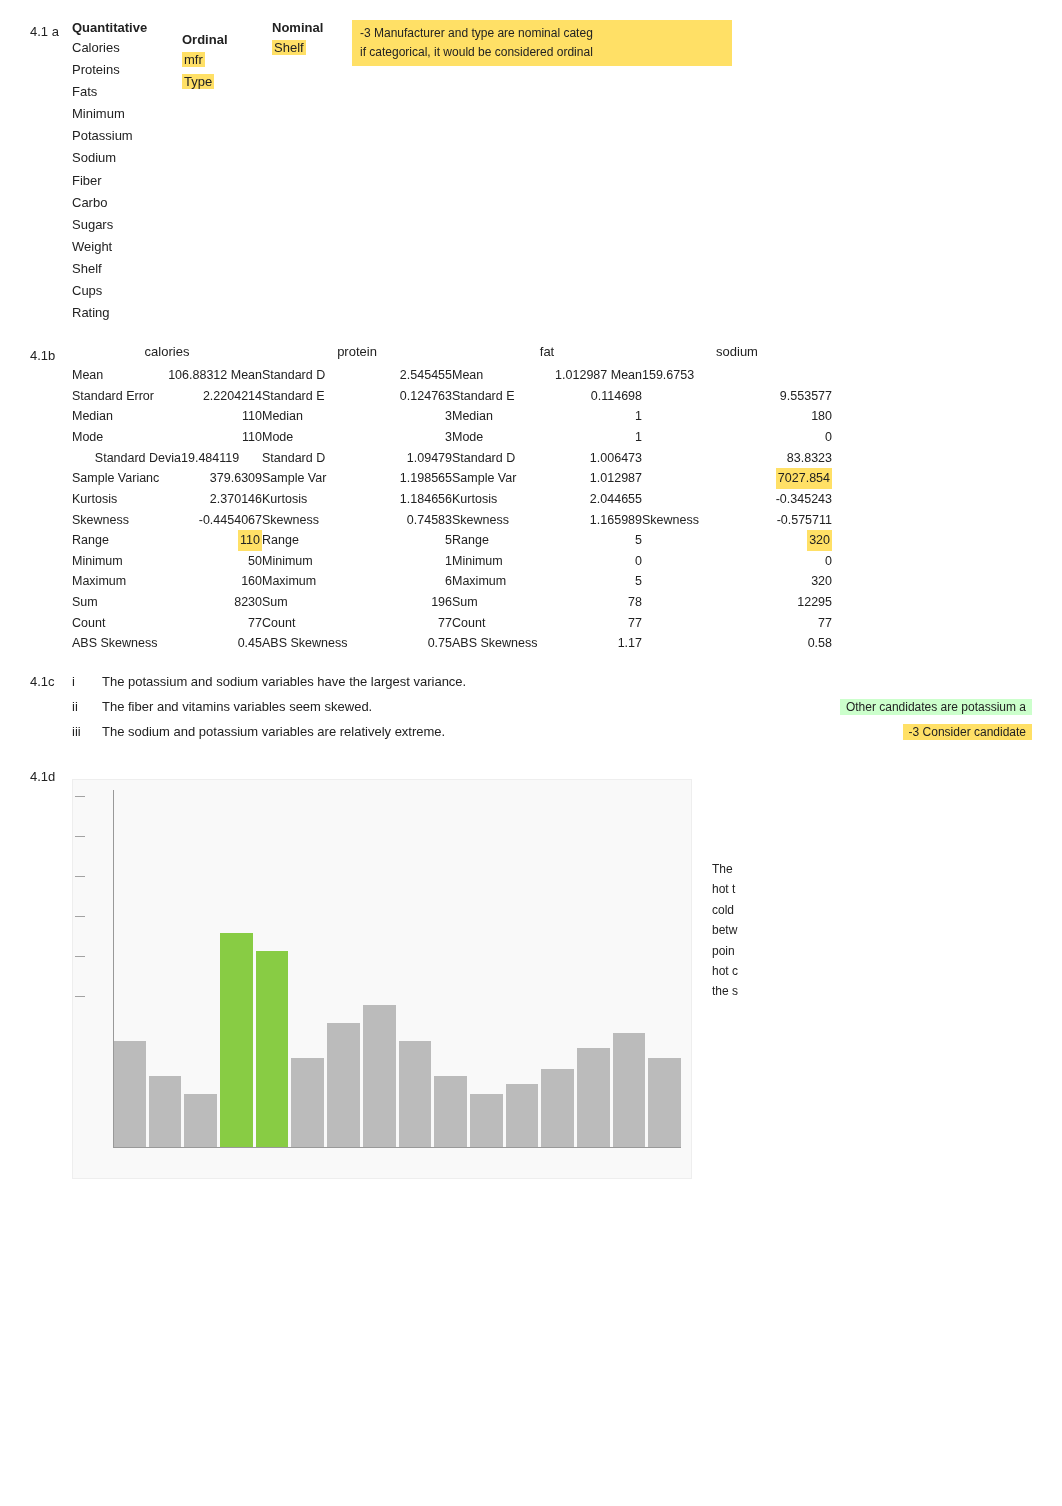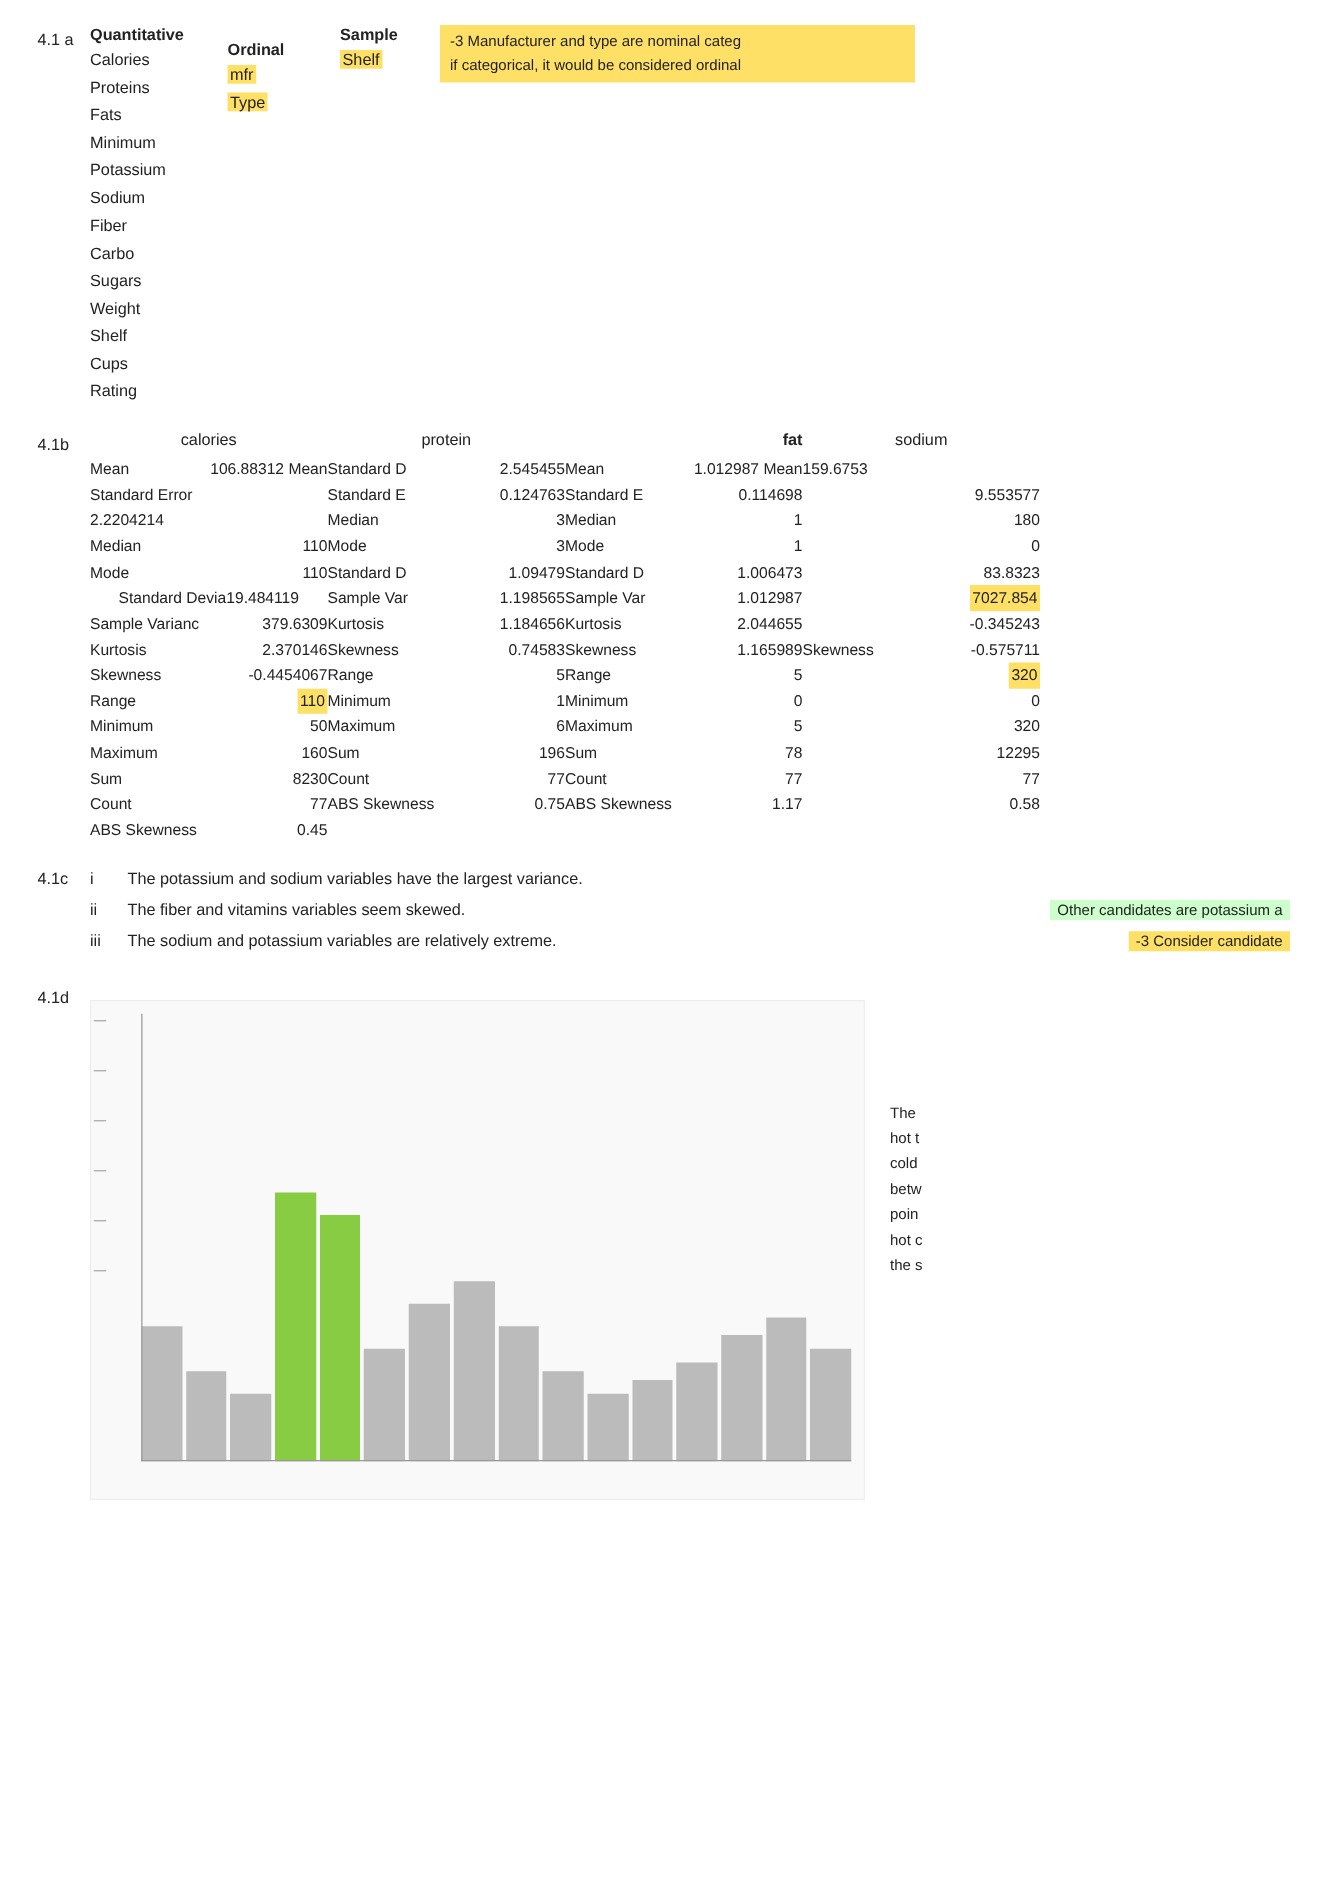--- a/index.html
+++ b/index.html
@@ -61,21 +61,21 @@
       </div>
     </div>
     <div class="col-ordinal">
       <div style="font-weight:bold;margin-bottom:2px;margin-top:12px;">Ordinal</div>
       <div class="var-list">
         <div><span class="highlight-yellow">mfr</span></div>
         <div><span class="highlight-yellow">Type</span></div>
       </div>
     </div>
     <div class="col-nominal">
-      <div style="font-weight:bold;margin-bottom:2px;">Sample</div>
+      <div style="font-weight:bold;margin-bottom:2px;">Nominal</div>
       <div class="var-list">
         <div><span class="highlight-yellow">Shelf</span></div>
       </div>
     </div>
     <div class="col-note">
       <div class="note-box">
         <div>-3  Manufacturer and type are nominal categ</div>
         <div>if categorical, it would be considered ordinal</div>
       </div>
     </div>
@@ -84,32 +84,32 @@
 
 <div class="section row-4b">
   <div class="col-label">
     <span>4.1b</span>
   </div>
   <div style="flex:1;">
 
     <div style="display:flex; gap:0; margin-bottom:6px;">
       <div style="width:190px; text-align:center;">calories</div>
       <div style="width:190px; text-align:center;">protein</div>
-      <div style="width:190px; text-align:right;font-weight:bold;">fat</div>
+      <div style="width:190px; text-align:center;">fat</div>
       <div style="width:190px; text-align:center;">sodium</div>
     </div>
 
     <div style="display:flex; gap:0;">
 
       <div style="width:190px; font-size:12.5px;">
         <div style="display:flex;justify-content:space-between;line-height:1.65;">
             <span>Mean</span>
             <span>106.88312 Mean</span>
           </div>
-        <div style="display:flex;justify-content:space-between;line-height:1.65;flex-direction:column;">
+        <div style="display:flex;justify-content:space-between;line-height:1.65;">
             <span>Standard Error</span>
             <span>2.2204214</span>
           </div>
         <div style="display:flex;justify-content:space-between;line-height:1.65;">
             <span>Median</span>
             <span>110</span>
           </div>
         <div style="display:flex;justify-content:space-between;line-height:1.65;">
             <span>Mode</span>
             <span>110</span>

